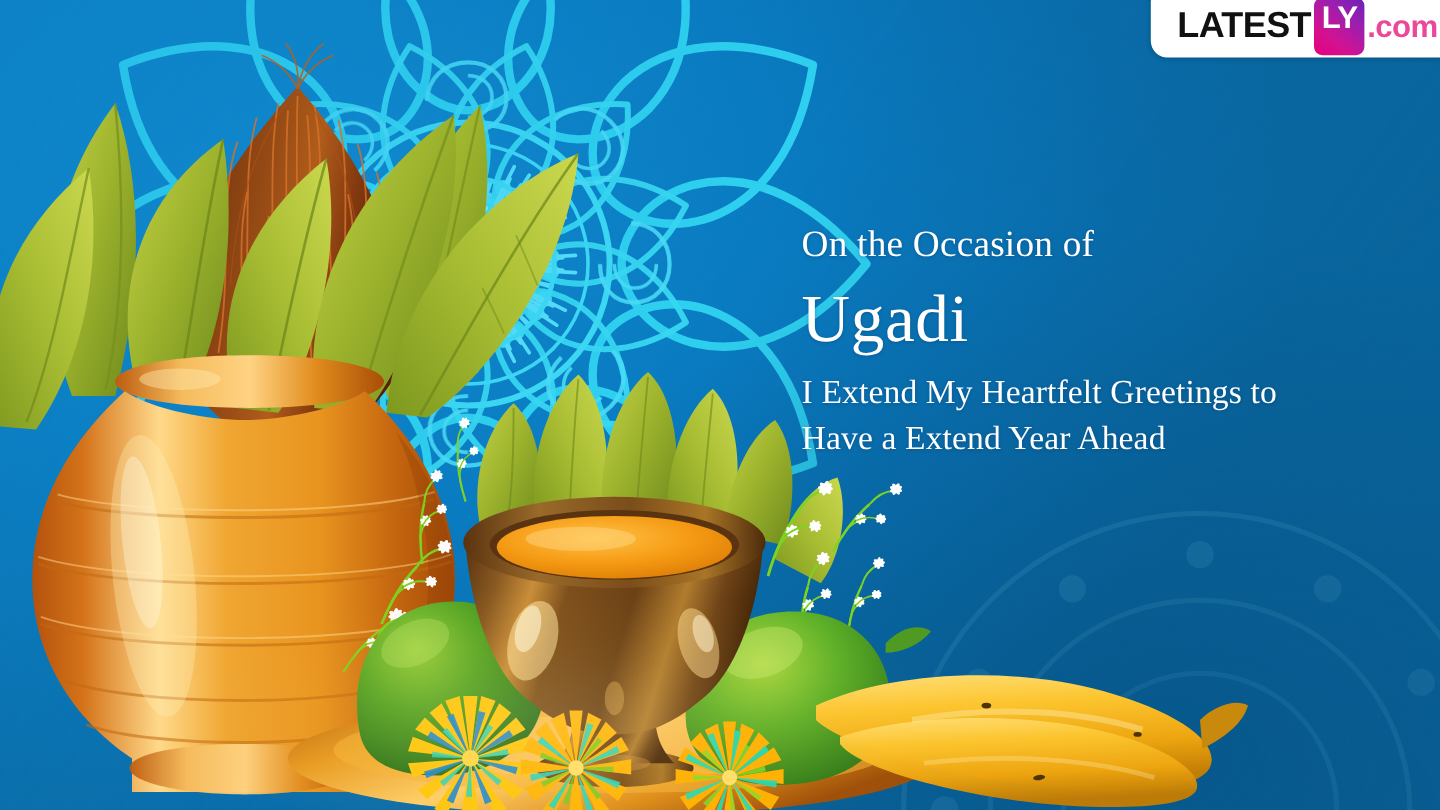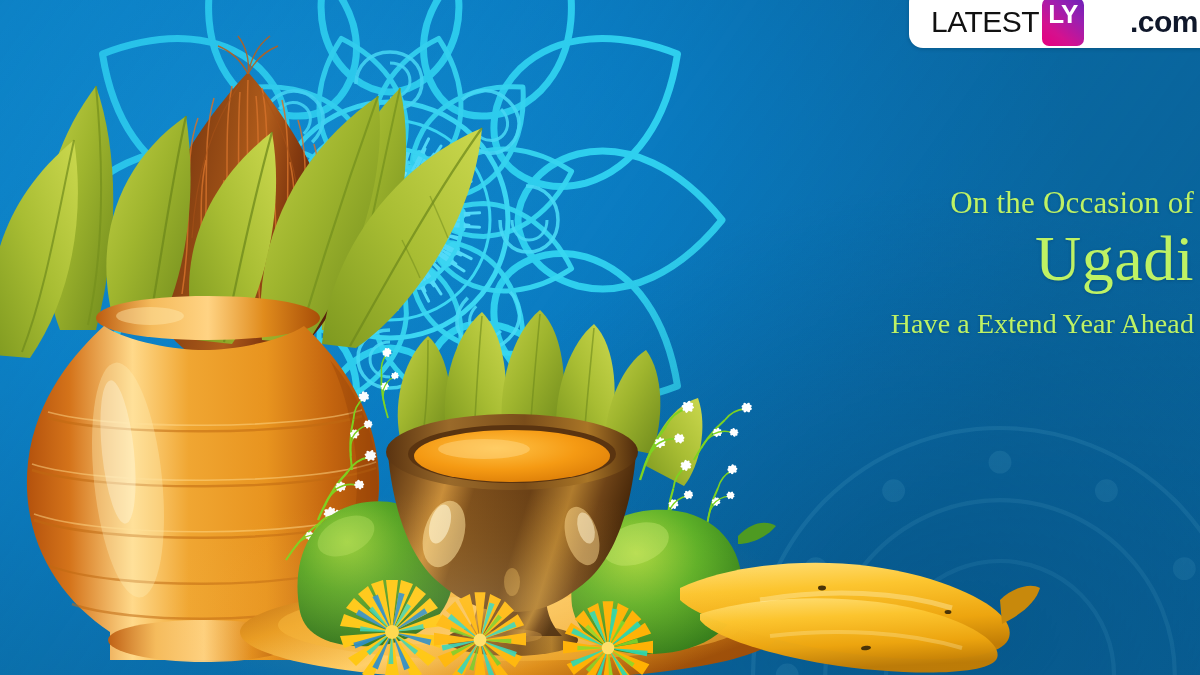--- a/index.html
+++ b/index.html
@@ -67,68 +67,67 @@
     box-shadow: 0 1px 4px rgba(0,0,0,0.18);
     z-index: 40;
   }
   .logo-inner {
     display: flex;
     align-items: center;
     margin-top: 8px;
   }
   .logo-latest {
     font-family: "Liberation Sans", sans-serif;
-    font-weight: normal;
+    font-weight: bold;
     font-size: 30px;
     letter-spacing: -0.5px;
     color: #111111;
     line-height: 1;
   }
   .logo-ly {
     font-family: "Liberation Sans", sans-serif;
     font-weight: bold;
     font-size: 26px;
     color: #ffffff;
     background: linear-gradient(40deg, #e6007e 0%, #d4118f 30%, #9b1fb0 68%, #6c1fb8 100%);
     border-radius: 7px;
     padding: 3px 6px 19px 6px;
     line-height: 1;
     margin: 0 2px 0 3px;
     letter-spacing: -0.5px;
   }
   .logo-com {
     font-family: "Liberation Sans", sans-serif;
     font-weight: bold;
-    font-size: 30px;
-    color: #0f172a;
+    font-size: 26px;
+    color: #ec4899;
     line-height: 1;
     letter-spacing: -0.5px;
-    margin-left: 44px;
   }
 
   
   .greeting {
     position: absolute;
-    left: 684px;
+    left: 668px;
     top: 186px;
     width: 510px;
-    text-align: right;
-    color: #bef264;
+    text-align: left;
+    color: #ffffff;
     z-index: 30;
     text-shadow: 0 1px 3px rgba(0,40,75,0.30);
   }
   .g-occasion {
     font-size: 31px;
     line-height: 1.1;
     letter-spacing: 0.2px;
   }
   .g-title {
-    font-size: 64px;
+    font-size: 56px;
     line-height: 1.08;
-    margin-top: 4px;
+    margin-top: 16px;
     letter-spacing: 0.5px;
   }
   .g-body {
     font-size: 28px;
     line-height: 38px;
     margin-top: 12px;
     letter-spacing: 0.1px;
   }
   .g-body span { display: block; }
 
@@ -768,20 +767,21 @@
       </g>
 
       <ellipse cx="470" cy="600" rx="320" ry="110" fill="url(#gGlow)" opacity="0.18"></ellipse>
     </svg>
   </div>
 
   <div class="greeting">
     <div class="g-occasion">On the Occasion of</div>
     <div class="g-title">Ugadi</div>
     <div class="g-body">
+      <span>I Extend My Heartfelt Greetings to</span>
       <span>Have a Extend Year Ahead</span>
     </div>
   </div>
 
   <div class="logo-box">
     <div class="logo-inner">
       <span class="logo-latest">LATEST</span>
       <span class="logo-ly">LY</span>
       <span class="logo-com">.com</span>
     </div>

